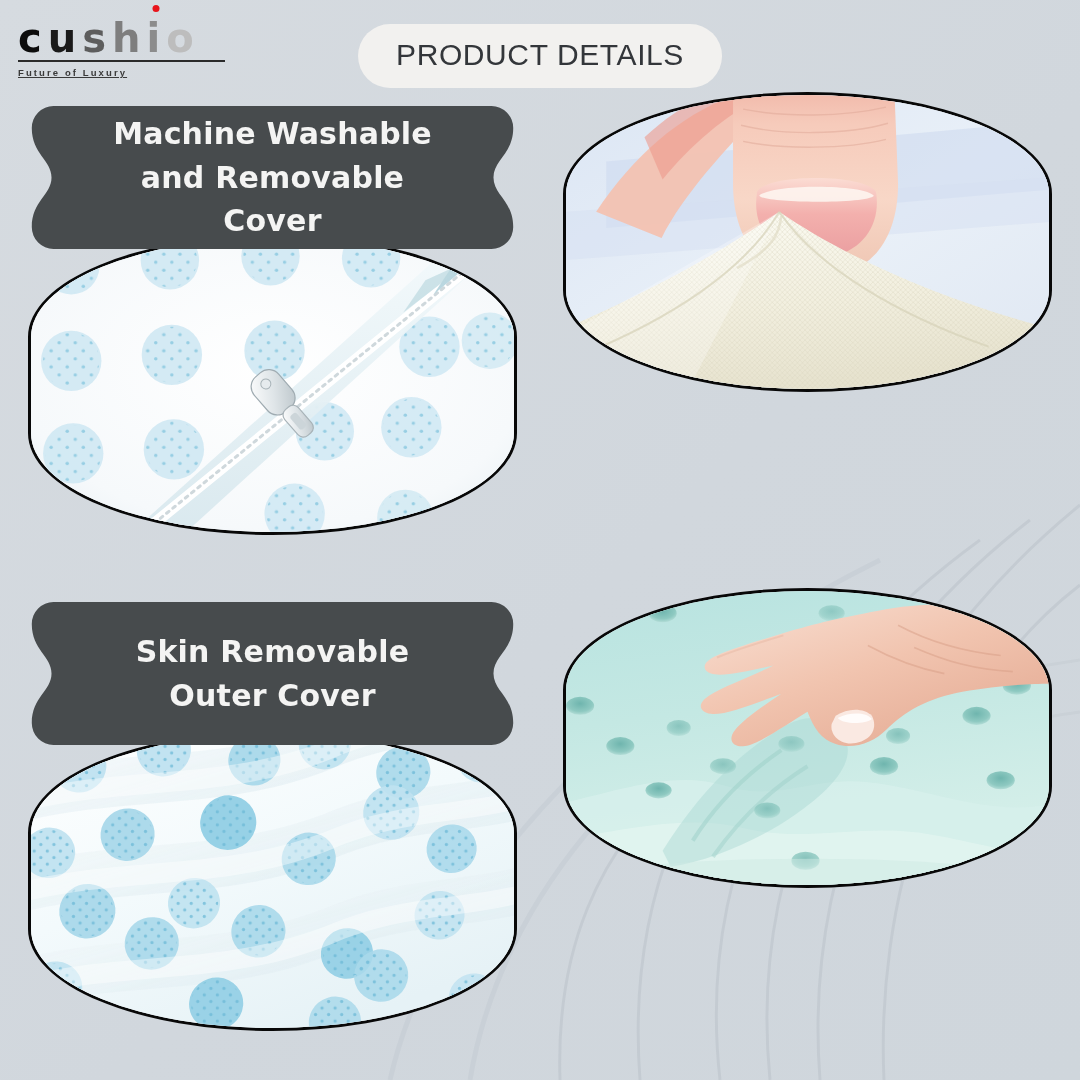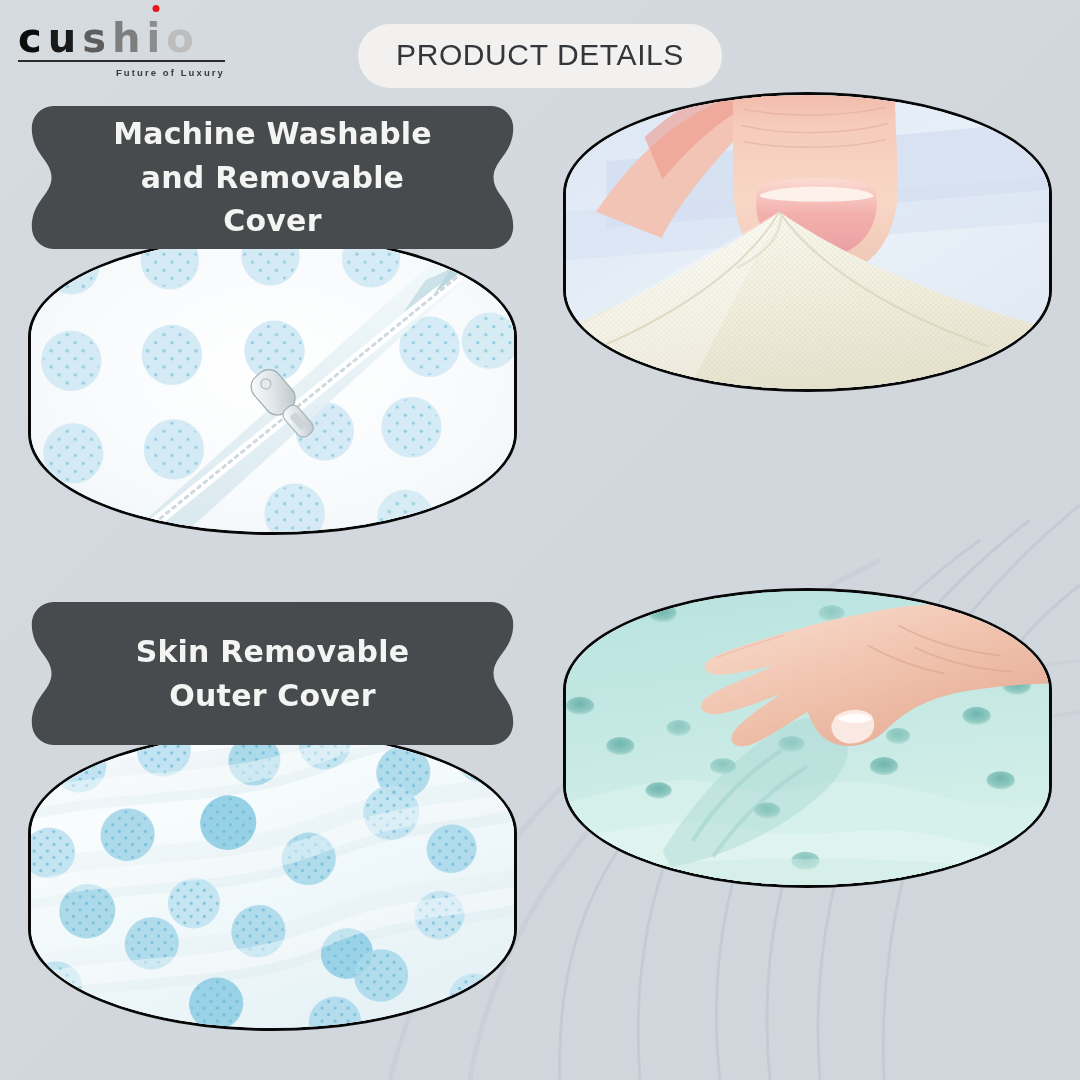--- a/index.html
+++ b/index.html
@@ -40,23 +40,24 @@
   .l-i{ color:#8c8c8c; }
   .l-o{ color:#bdbdbd; }
   .logo-dot{
     position:absolute; top:-13px; left:50%; transform:translateX(-50%);
     width:7px; height:7px; border-radius:50%; background:#e8141b;
   }
   .logo-rule{
     height:2px; background:#2b2b2b; margin-top:2px; width:207px;
   }
   .logo-tag{
-    margin-top:5px; text-align:right; width:207px;
+    margin-top:5px; text-align:left; width:207px;
     font-size:9.5px; font-weight:bold; letter-spacing:2.1px;
     color:#3a3a3a;
+    text-decoration:underline;
   }
 
   .title-badge{
     position:absolute; left:50%; transform:translateX(-50%); top:24px;
     background:#f2f1ef;
     border-radius:40px;
     padding:14px 38px 16px;
     color:#33363a;
     font-size:30px;
     letter-spacing:0.6px;

